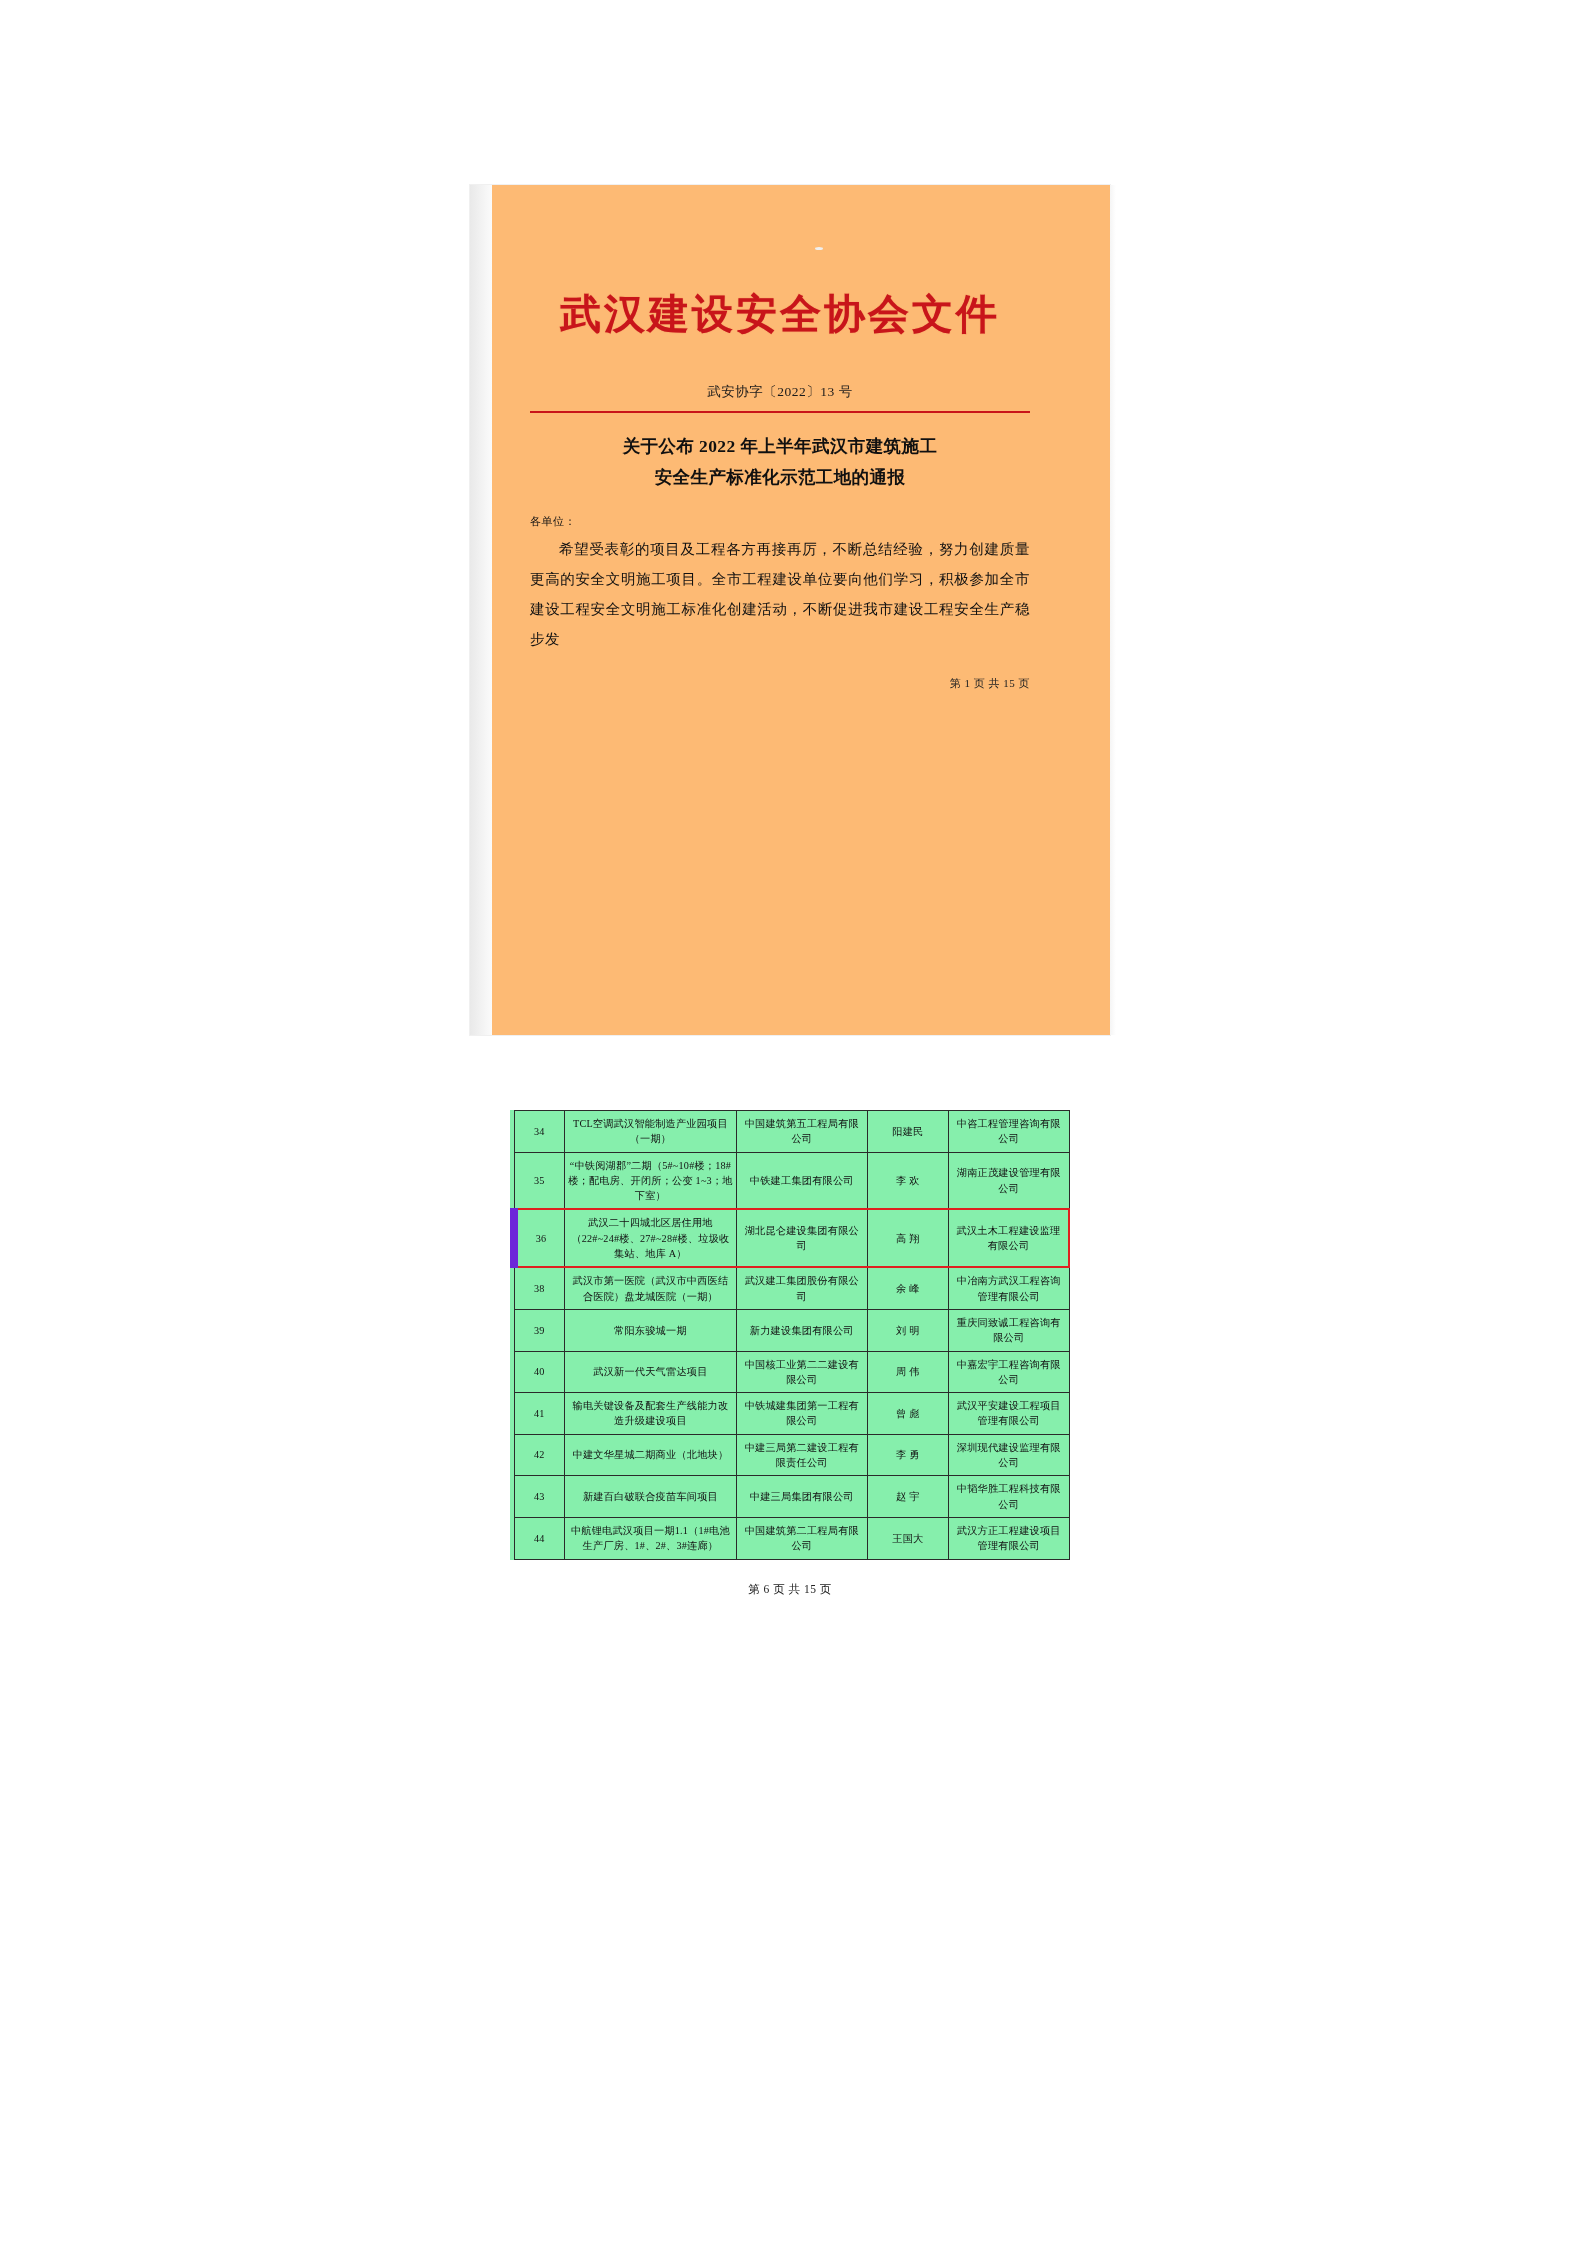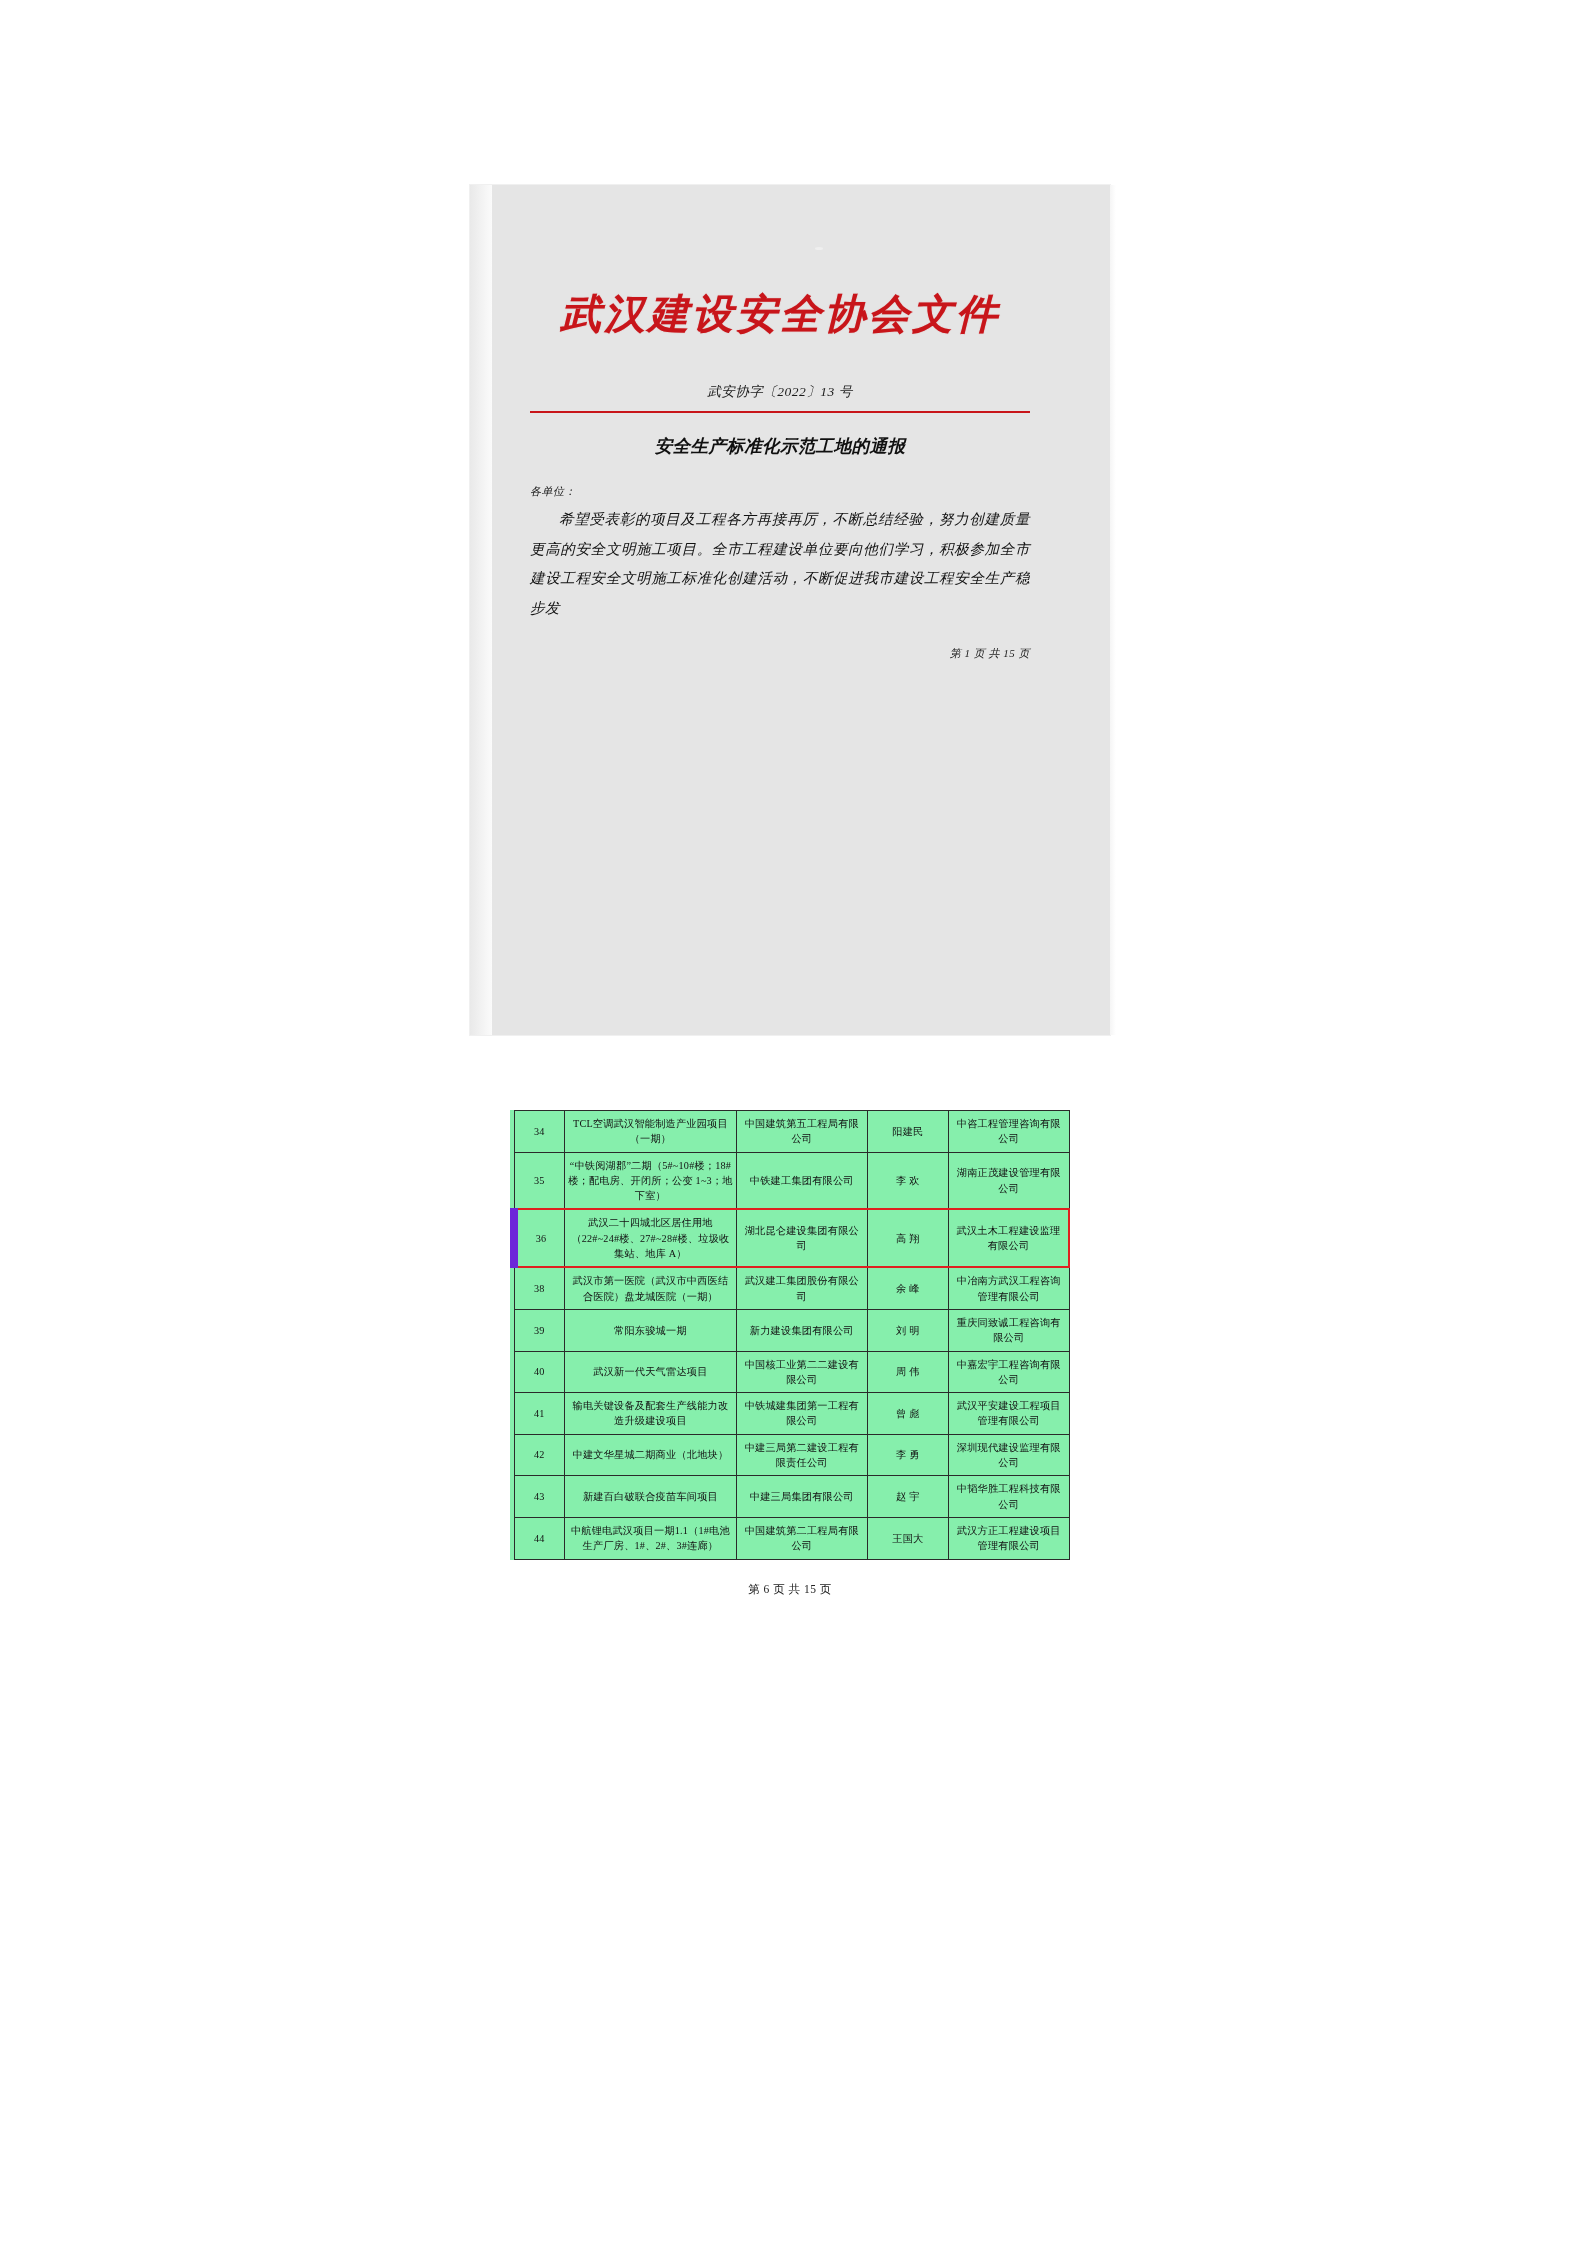--- a/index.html
+++ b/index.html
@@ -16,23 +16,22 @@
     overflow: hidden;
   }
 
   
   .sheet1 {
     position: absolute;
     left: 470px;
     top: 185px;
     width: 640px;
     height: 850px;
-    background: #e5e5e5;
+    background: #fdba74;
     box-shadow: 0 0 0 1px #f0f0f0;
-    font-style: italic;
   }
   .sheet1::before {
     content: "";
     position: absolute;
     left: 0; top: 0; bottom: 0;
     width: 22px;
     background: linear-gradient(to right, #e9e9e9, #fbfbfb);
   }
   .sheet1::after {
     content: "";
@@ -174,20 +173,21 @@
 <div class="sheet1">
   <div class="speck"></div>
   <div class="doc-inner">
 
     <div class="doc-title">武汉建设安全协会文件</div>
 
     <div class="doc-number">武安协字〔2022〕13 号</div>
 
     <div class="red-rule"></div>
 
+    <div class="doc-subject">关于公布 2022 年上半年武汉市建筑施工</div>
     <div class="doc-subject">安全生产标准化示范工地的通报</div>
 
     <div class="salutation">各单位：</div>
 
     <p class="body-para">希望受表彰的项目及工程各方再接再厉，不断总结经验，努力创建质量更高的安全文明施工项目。全市工程建设单位要向他们学习，积极参加全市建设工程安全文明施工标准化创建活动，不断促进我市建设工程安全生产稳步发</p>
 
     <div class="page-foot">第 1 页 共 15 页</div>
   </div>
 </div>
 

